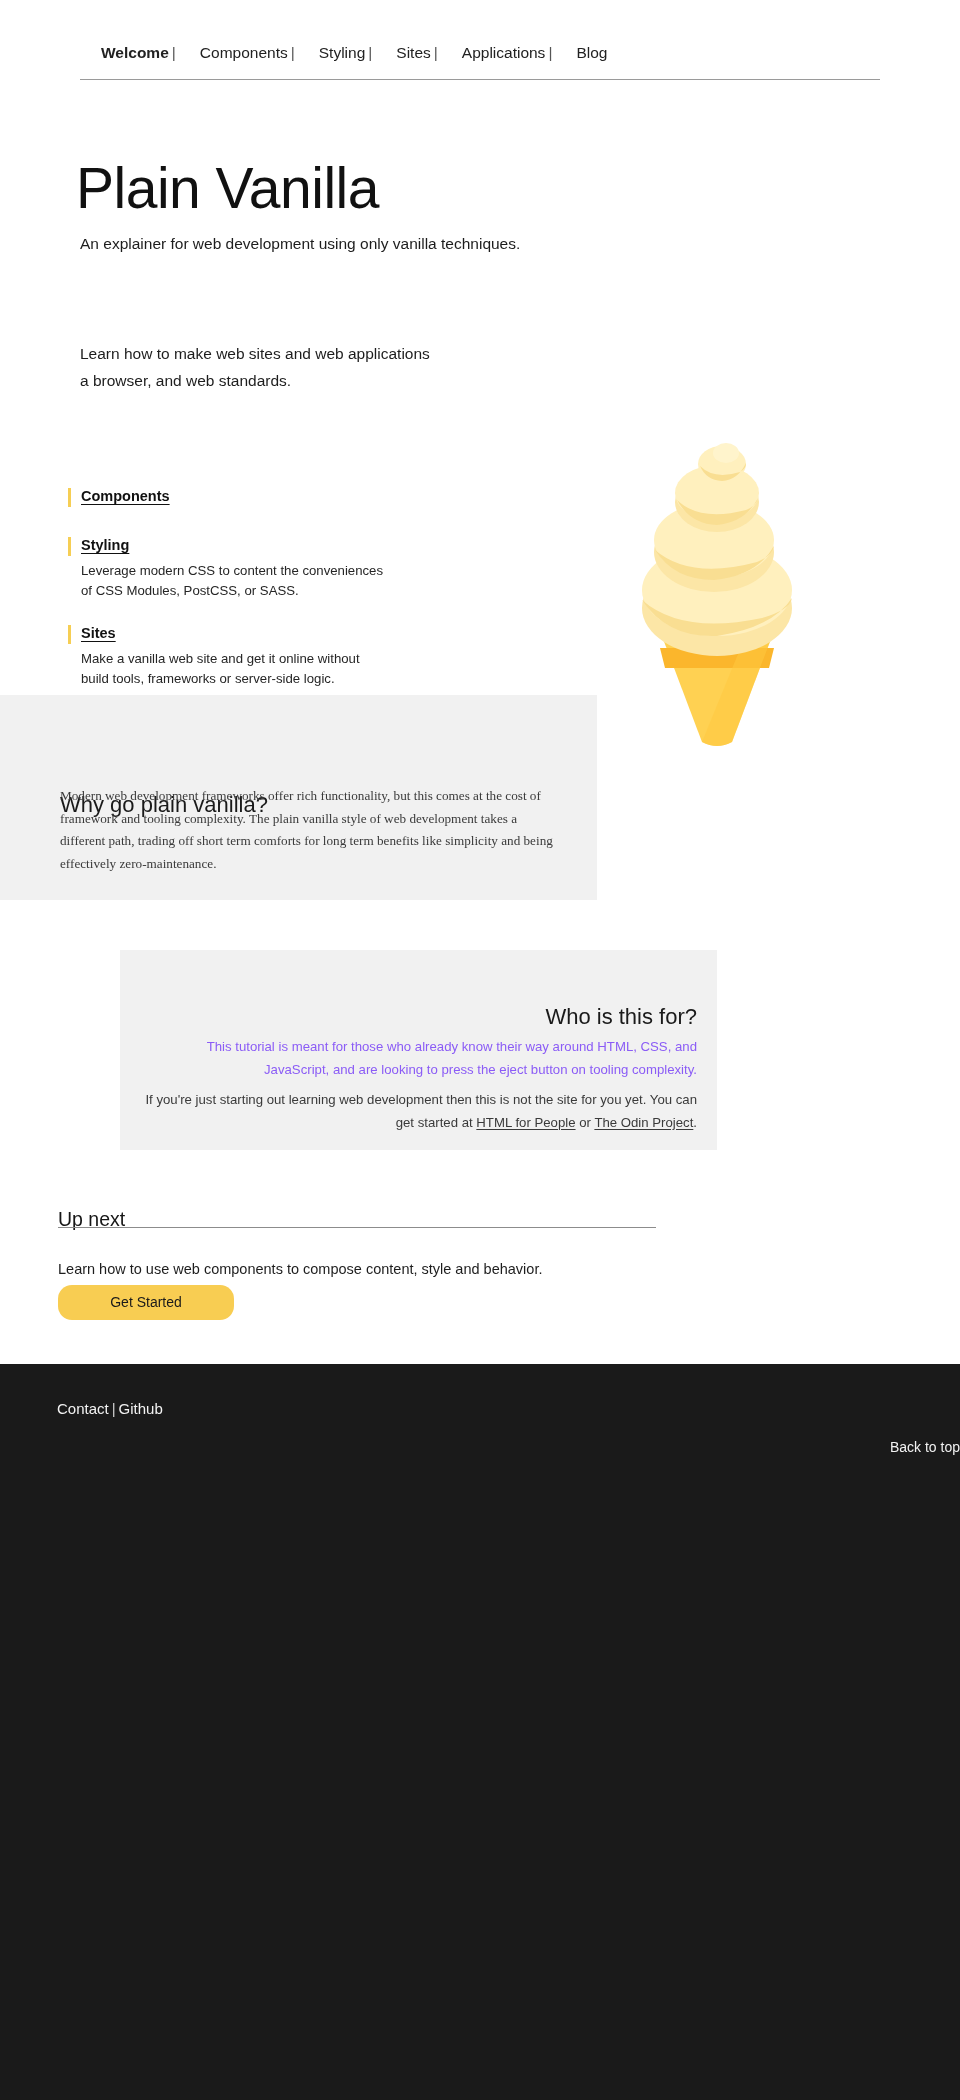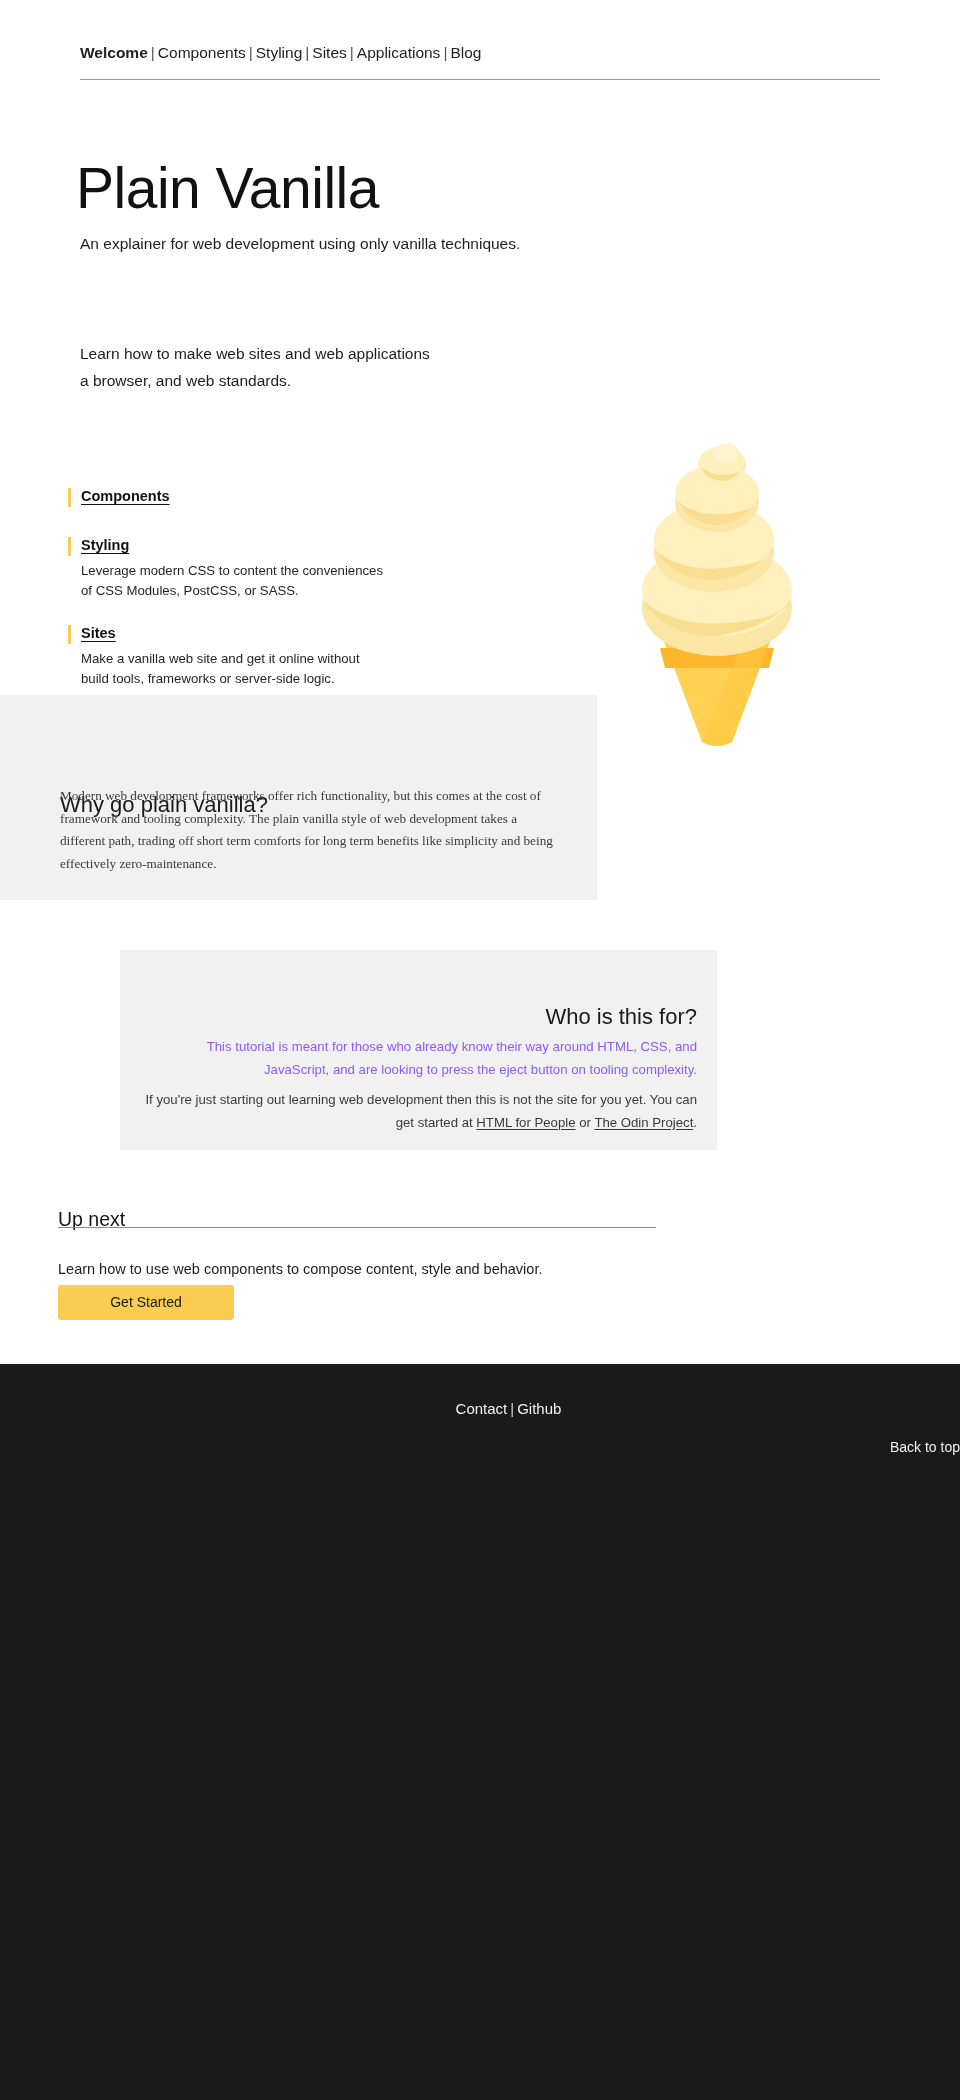--- a/index.html
+++ b/index.html
@@ -27,20 +27,21 @@
     font-size: 15.5px;
     line-height: 1.2;
     color: #222;
     padding-bottom: 16px;
     border-bottom: 1px solid #9a9a9a;
     white-space: nowrap;
   }
   .nav a {
     color: #222;
     text-decoration: none;
+    margin-left: 21px;
   }
   .nav .active { font-weight: 700; }
   .nav .sep { color: #555; padding: 0 3px; }
 
   
   .title {
     position: absolute;
     left: 76px;
     top: 122px;
     font-size: 57px;
@@ -211,21 +212,21 @@
     color: #1d1d1d;
   }
   .cta {
     position: absolute;
     left: 58px;
     top: 1285px;
     width: 176px;
     height: 35px;
     background: #F8CD52;
     border: none;
-    border-radius: 3px;
+    border-radius: 14px;
     font-family: "Liberation Sans", sans-serif;
     font-size: 14px;
     color: #1a1a1a;
     cursor: pointer;
     line-height: 35px;
     padding: 0;
     text-align: center;
   }
 
   
@@ -235,21 +236,21 @@
     top: 1364px;
     width: 960px;
     height: 736px;
     background: #1a1a1a;
   }
   .footer-links {
     position: absolute;
     right: 0;
     top: 1400px;
     width: 903px;
-    text-align: center;
+    text-align: left;
     font-size: 15px;
     color: #f2f2f2;
   }
   .footer-links a { color: #f2f2f2; text-decoration: none; }
   .footer-links .sep { color: #cfcfcf; padding: 0 3px; }
   .back-top {
     position: absolute;
     right: 0;
     top: 1439px;
     width: 926px;

